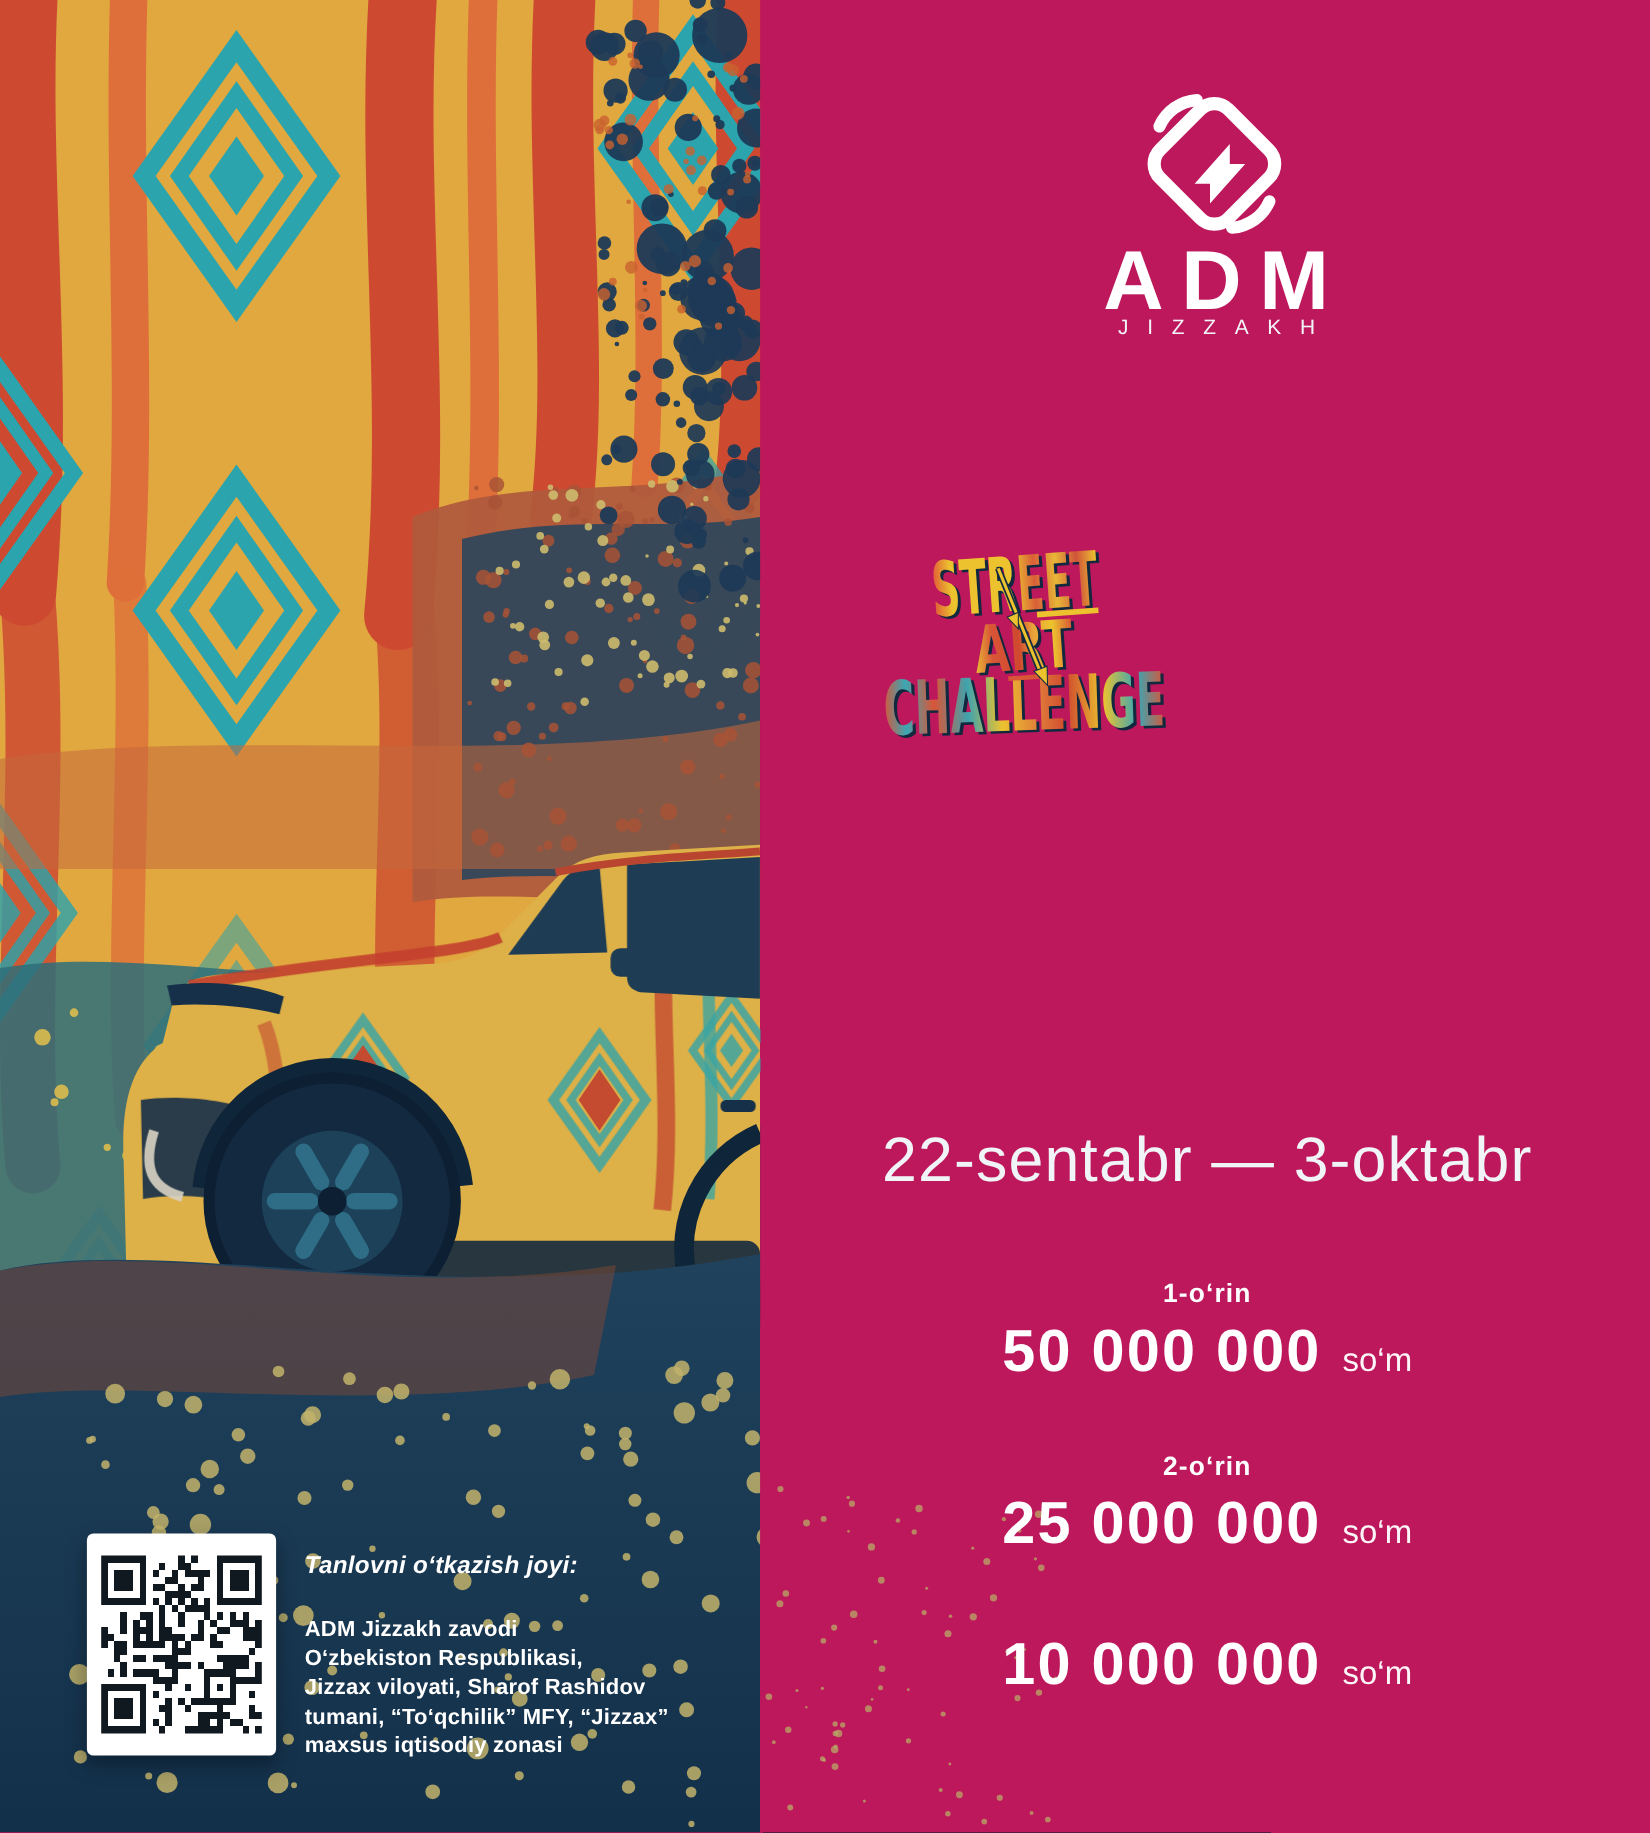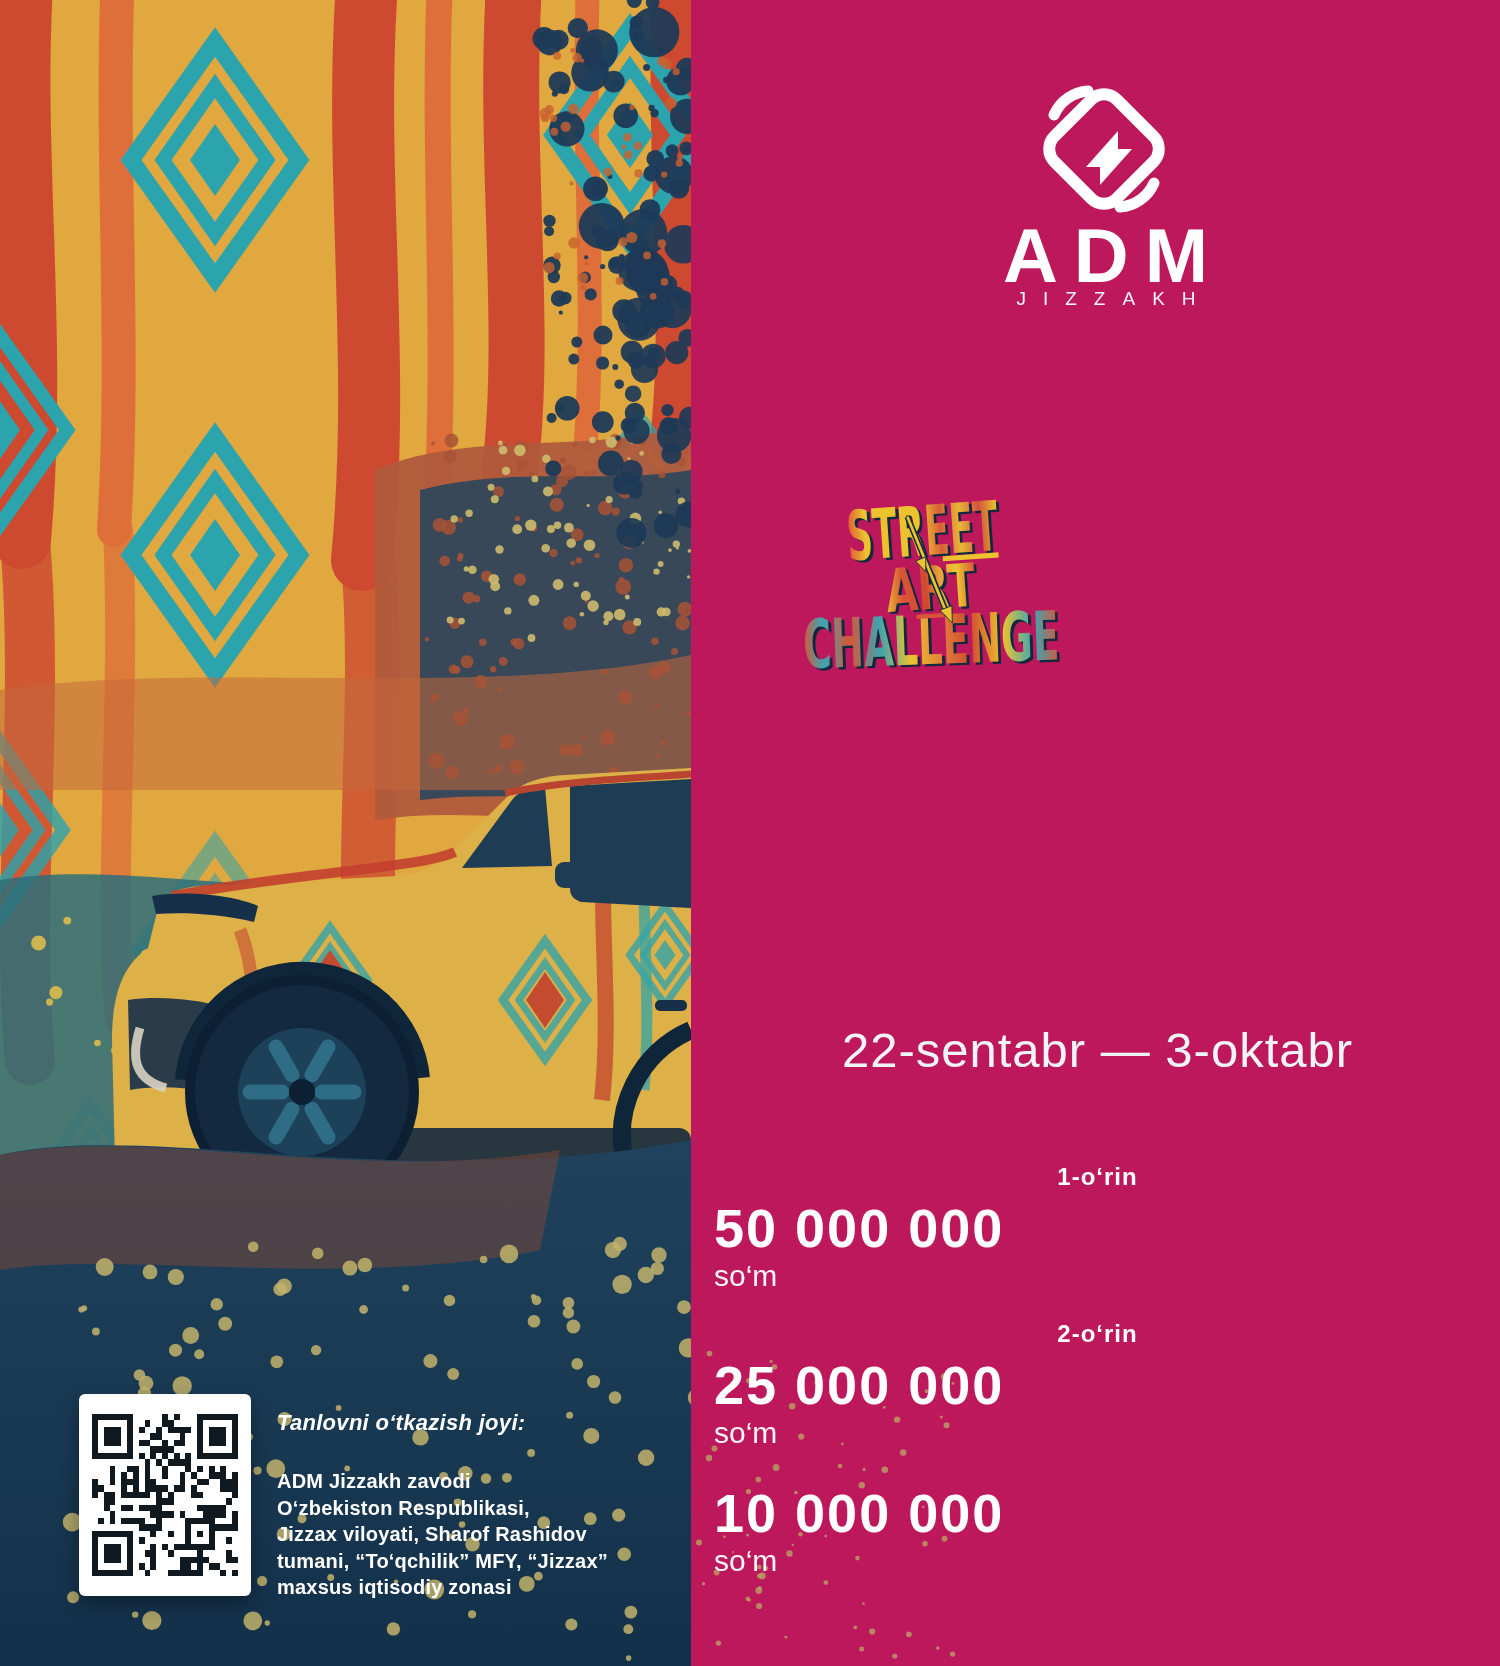--- a/index.html
+++ b/index.html
@@ -4,23 +4,23 @@
 <style>
   html,body{margin:0;padding:0;background:#101f33;}
   .poster{position:relative;width:1500px;height:1666px;overflow:hidden;
           background:#be185d;font-family:"Liberation Sans", sans-serif;}
   .abs{position:absolute;}
   
   .panel{left:695px;width:805px;text-align:center;color:#ffffff;}
   .brand-word{top:212px;font-size:76px;font-weight:700;letter-spacing:16px;padding-left:16px;}
   .brand-sub{top:288px;font-size:19px;font-weight:400;letter-spacing:17px;padding-left:17px;color:#f2f5f8;}
   .subtitle{top:856px;font-size:45px;font-weight:300;line-height:68px;color:#f0f4f7;letter-spacing:1px;}
-  .daterange{top:1022px;font-size:49px;font-weight:300;letter-spacing:1px;color:#f0f4f7;}
+  .daterange{top:1022px;font-size:57px;font-weight:300;letter-spacing:1px;color:#f0f4f7;}
   .prize .place{font-size:24px;font-weight:700;letter-spacing:1px;}
-  .prize .row{display:flex;justify-content:center;align-items:baseline;margin-top:6px;flex-direction:column;}
+  .prize .row{display:flex;justify-content:center;align-items:baseline;margin-top:6px;}
   .prize .amount{font-size:54px;font-weight:700;letter-spacing:2px;}
   .prize .cur{font-size:30px;font-weight:400;margin-left:19px;opacity:.96;}
   .p1{top:1163px;} .p2{top:1320px;} .p3{top:1476px;}
   
   .qr-card{left:79px;top:1394px;width:172px;height:202px;background:#ffffff;border-radius:6px;
            box-shadow:0 8px 18px rgba(0,0,0,.35);display:flex;align-items:center;justify-content:center;}
   .loc-label{left:277px;top:1410px;font-size:22px;font-weight:700;color:#ffffff;letter-spacing:.3px;font-style:italic;}
   .loc-address{left:277px;top:1468px;font-size:20px;font-weight:700;color:#ffffff;line-height:26.5px;letter-spacing:.2px;}
 </style>
 </head>

